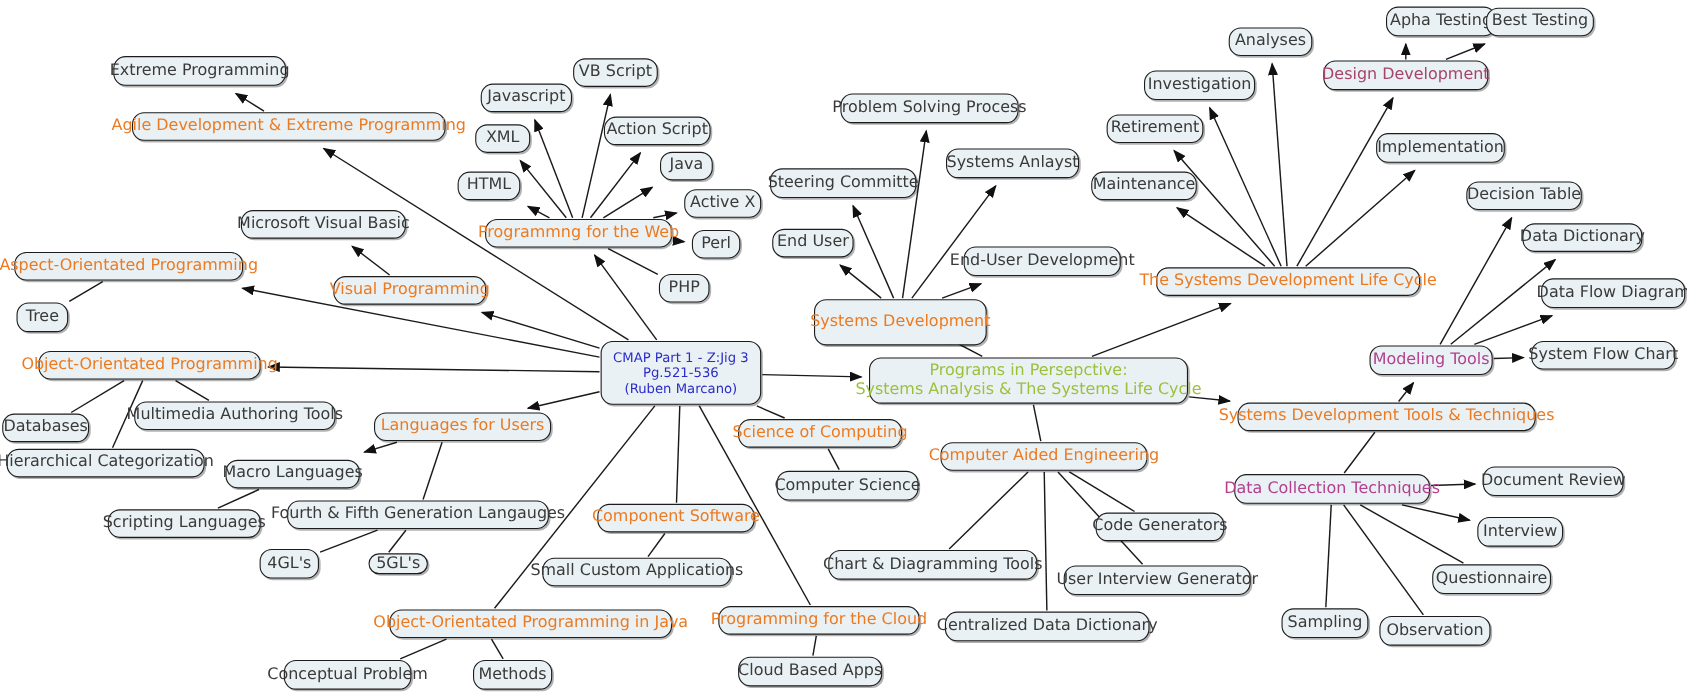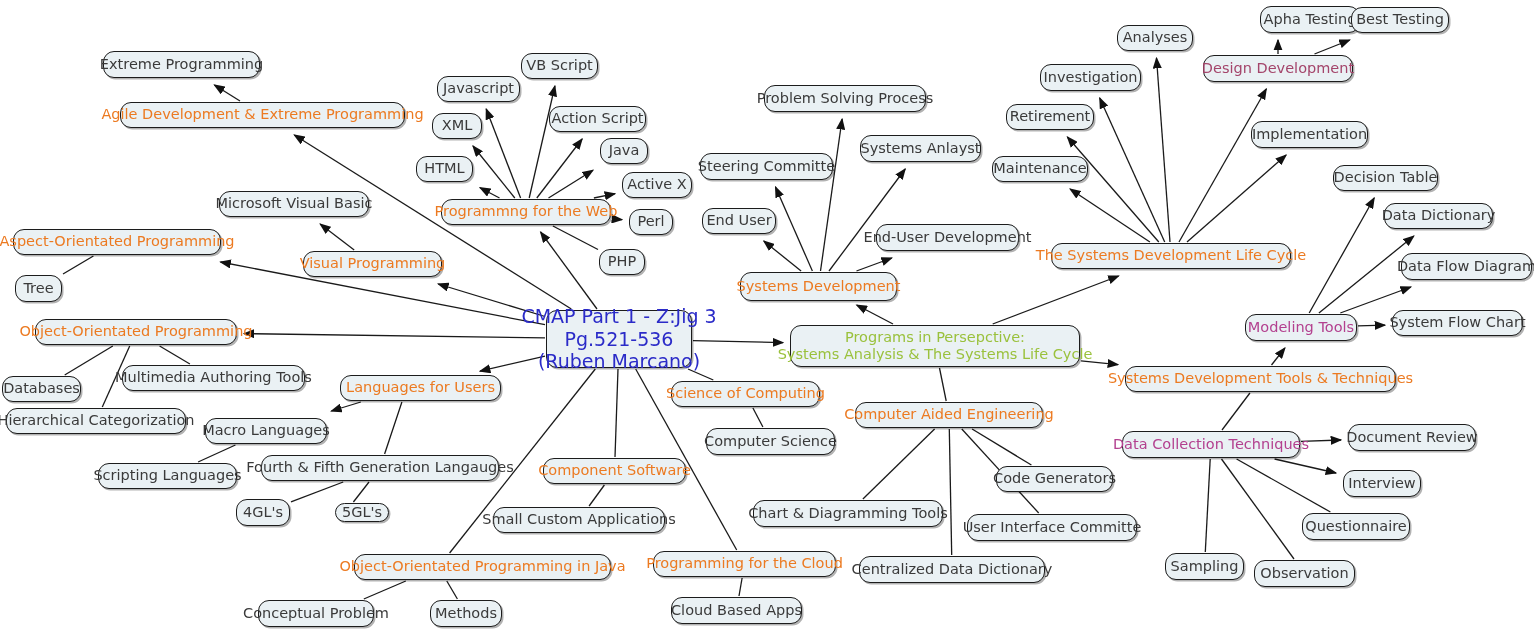--- a/index.html
+++ b/index.html
@@ -32,21 +32,21 @@
     color:#3a3a3a;
     font-size:14.5px;
     padding:0 9px;
     box-shadow:1.5px 1.5px 0 rgba(0,0,0,0.30);
   }
   .node.orange{color:#ec7a21;}
   .node.green{color:#9ac13c;}
   .node.purple{color:#b3408f;}
   .node.maroon{color:#a4456b;}
   .node.blue{color:#2b2bc8;}
-  .node.root{font-size:19px;}
+  .node.root{font-size:12px;}
 </style>
 </head>
 <body>
 
 <div id="canvas">
   <svg id="edges">
     <defs>
       <marker id="arrowhead" markerWidth="9" markerHeight="7" refX="8" refY="3.5" orient="auto" markerUnits="strokeWidth">
         <polygon points="0 0, 9 3.5, 0 7" fill="#111111"></polygon>
       </marker>
@@ -157,21 +157,21 @@
       <div class="node" style="left: 600px; top: 138px; width: 48px; height: 26px;">Java</div>
       <div class="node" style="left: 622px; top: 172px; width: 70px; height: 26px;">Active X</div>
       <div class="node orange" style="left: 441px; top: 199px; width: 170px; height: 26px;">Programmng for the Web</div>
       <div class="node" style="left: 629px; top: 209px; width: 44px; height: 26px;">Perl</div>
       <div class="node" style="left: 599px; top: 249px; width: 46px; height: 26px;">PHP</div>
       <div class="node" style="left: 764px; top: 85px; width: 162px; height: 27px;">Problem Solving Process</div>
       <div class="node" style="left: 700px; top: 153px; width: 133px; height: 27px;">Steering Committe</div>
       <div class="node" style="left: 860px; top: 135px; width: 121px; height: 27px;">Systems Anlayst</div>
       <div class="node" style="left: 702px; top: 208px; width: 74px; height: 26px;">End User</div>
       <div class="node" style="left: 876px; top: 224px; width: 143px; height: 27px;">End-User Development</div>
-      <div class="node orange" style="left: 740px; top: 272px; width: 157px; height: 29px;">Systems Development</div>
+      <div class="node orange" style="left: 740px; top: 272px; width: 157px; height: 42px;">Systems Development</div>
       <div class="node" style="left: 1117px; top: 25px; width: 76px; height: 26px;">Analyses</div>
       <div class="node" style="left: 1040px; top: 64px; width: 101px; height: 27px;">Investigation</div>
       <div class="node" style="left: 1006px; top: 104px; width: 88px; height: 26px;">Retirement</div>
       <div class="node" style="left: 992px; top: 156px; width: 96px; height: 26px;">Maintenance</div>
       <div class="node orange" style="left: 1051px; top: 243px; width: 240px; height: 26px;">The Systems Development Life Cycle</div>
       <div class="node maroon" style="left: 1203px; top: 55px; width: 150px; height: 27px;">Design Development</div>
       <div class="node" style="left: 1228px; top: 6px; width: 100px; height: 27px; margin-left: 32px;">Apha Testing</div>
       <div class="node" style="left: 1351px; top: 7px; width: 98px; height: 26px;">Best Testing</div>
       <div class="node" style="left: 1251px; top: 121px; width: 117px; height: 27px;">Implementation</div>
       <div class="node" style="left: 1333px; top: 165px; width: 105px; height: 26px;">Decision Table</div>
@@ -186,16 +186,16 @@
       <div class="node" style="left: 1302px; top: 513px; width: 108px; height: 27px;">Questionnaire</div>
       <div class="node" style="left: 1165px; top: 553px; width: 79px; height: 27px;">Sampling</div>
       <div class="node" style="left: 1254px; top: 560px; width: 101px; height: 27px;">Observation</div>
       <div class="node orange" style="left: 671px; top: 381px; width: 149px; height: 26px;">Science of Computing</div>
       <div class="node" style="left: 706px; top: 428px; width: 129px; height: 27px;">Computer Science</div>
       <div class="node orange" style="left: 653px; top: 551px; width: 183px; height: 26px;">Programming for the Cloud</div>
       <div class="node" style="left: 671px; top: 597px; width: 131px; height: 27px;">Cloud Based Apps</div>
       <div class="node orange" style="left: 855px; top: 402px; width: 188px; height: 26px;">Computer Aided Engineering</div>
       <div class="node" style="left: 753px; top: 500px; width: 190px; height: 27px;">Chart &amp; Diagramming Tools</div>
       <div class="node" style="left: 996px; top: 466px; width: 117px; height: 26px;">Code Generators</div>
-      <div class="node" style="left: 967px; top: 514px; width: 170px; height: 27px;">User Interface Committe</div>
+      <div class="node" style="left: 967px; top: 514px; width: 170px; height: 27px;">User Interview Generator</div>
       <div class="node" style="left: 859px; top: 556px; width: 186px; height: 27px;">Centralized Data Dictionary</div>
     </div>
 </div>
 
 </body></html>

